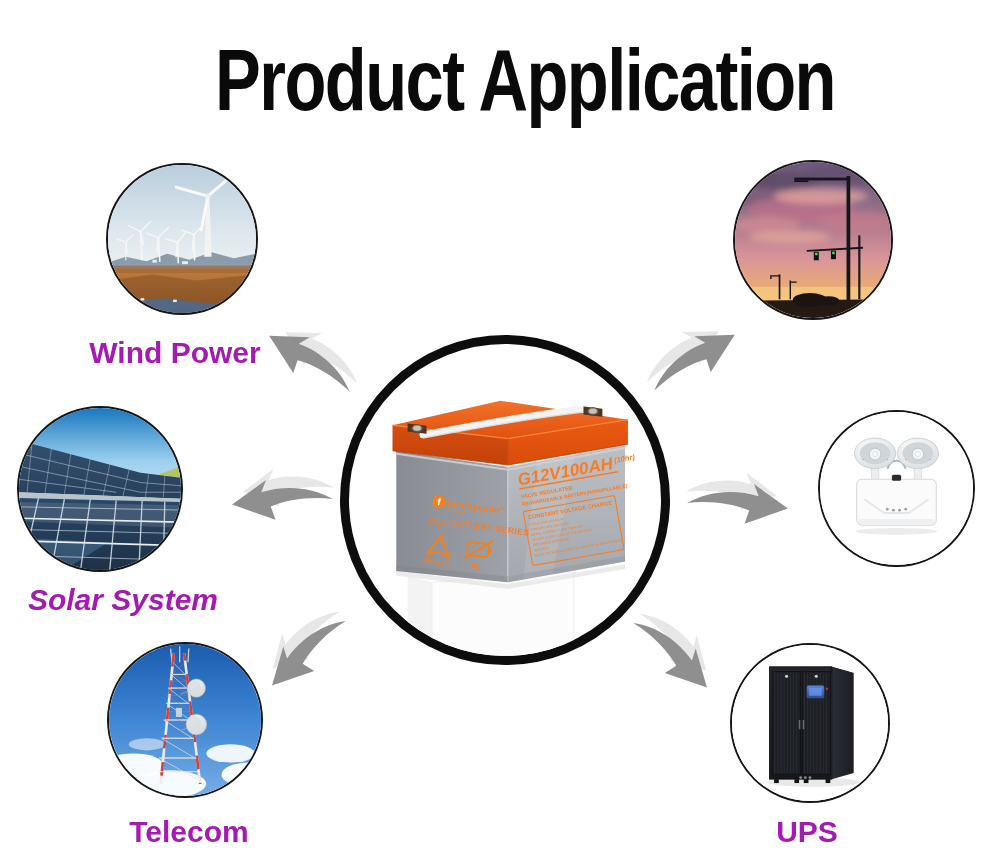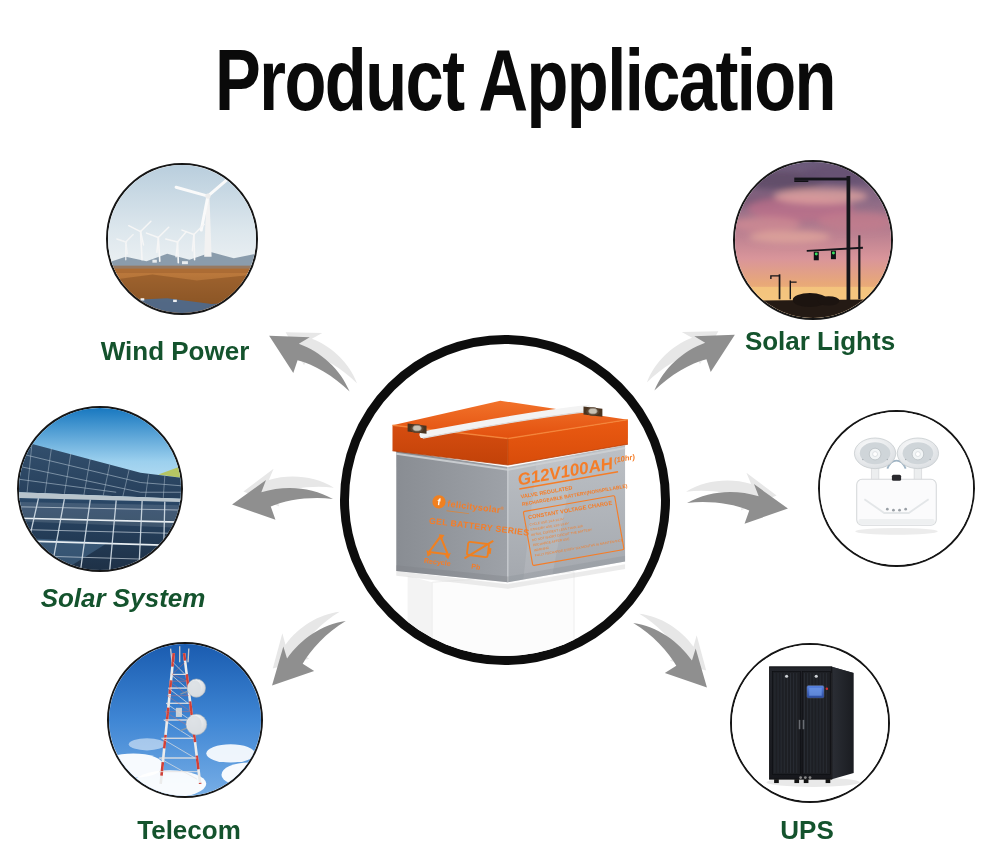--- a/index.html
+++ b/index.html
@@ -21,21 +21,21 @@
   }
   .circle svg { position:absolute; inset:0; width:100%; height:100%; display:block; }
   .center-circle {
     position:absolute; left:340px; top:335px; width:330px; height:330px;
     border:9px solid #0d0d0d; border-radius:50%; background:#fff;
     box-sizing:border-box; overflow:hidden;
   }
   .center-circle svg { position:absolute; inset:0; width:100%; height:100%; display:block; }
   .app-label {
     position:absolute; transform:translateX(-50%);
-    font-size:26px; font-weight:bold; white-space:nowrap; color:#14532d;
+    font-size:30px; font-weight:bold; white-space:nowrap; color:#a21caf;
   }
   .arrow { position:absolute; }
   .arrow svg { display:block; width:100%; height:100%; overflow:visible; }
   .arrow-tl { left:256px; top:329px; width:112px; height:64px; transform:rotate(38deg); }
   .arrow-tr { left:636px; top:328px; width:112px; height:64px; transform:scale(-1,1) rotate(38deg); }
   .arrow-l  { left:221px; top:465px; width:124px; height:66px; }
   .arrow-r  { left:675px; top:469px; width:124px; height:66px; transform:scale(-1,1); }
   .arrow-bl { left:251px; top:618px; width:112px; height:64px; transform:rotate(-38deg); }
   .arrow-br { left:616px; top:620px; width:112px; height:64px; transform:scale(-1,1) rotate(-38deg); }
   #circle-wind        { left:106px; top:163px; width:152px; height:152px; }
@@ -178,21 +178,20 @@
         <rect x="28" y="72" width="1.1" height="16" fill="#15151a"></rect>
         <path d="M28.5 73 L23 73 L23 75" stroke="#15151a" stroke-width="0.9" fill="none"></path>
         <rect x="35" y="76" width="0.9" height="12" fill="#15151a"></rect>
         <path d="M35.4 77 L39.5 77" stroke="#15151a" stroke-width="0.8" fill="none"></path>
       </g>
       <path d="M0 89 L100 88 L100 100 L0 100 Z" fill="#241a14"></path>
       <ellipse cx="48" cy="88.5" rx="11" ry="4.5" fill="#1c1410"></ellipse>
       <ellipse cx="60" cy="89" rx="7" ry="3" fill="#1c1410"></ellipse>
     </svg>
   </div>
-  <div class="app-label" id="label-solarlights">Solar Lights</div>
 
   <div class="circle" id="circle-solarsystem">
     <svg viewBox="0 0 100 100" preserveAspectRatio="none">
       <defs>
         <linearGradient id="skyP" x1="0" y1="0" x2="0" y2="1">
           <stop offset="0" stop-color="#1878c0"></stop>
             <stop offset="0.55" stop-color="#9cd0ee"></stop>
             <stop offset="1" stop-color="#cfe9f7"></stop>
         </linearGradient>
         <linearGradient id="panelFar" x1="0" y1="0" x2="0" y2="1">

